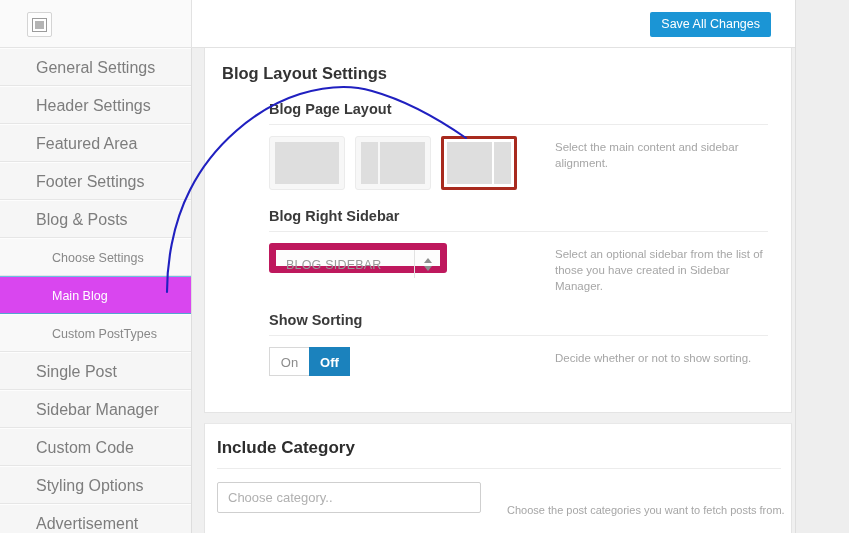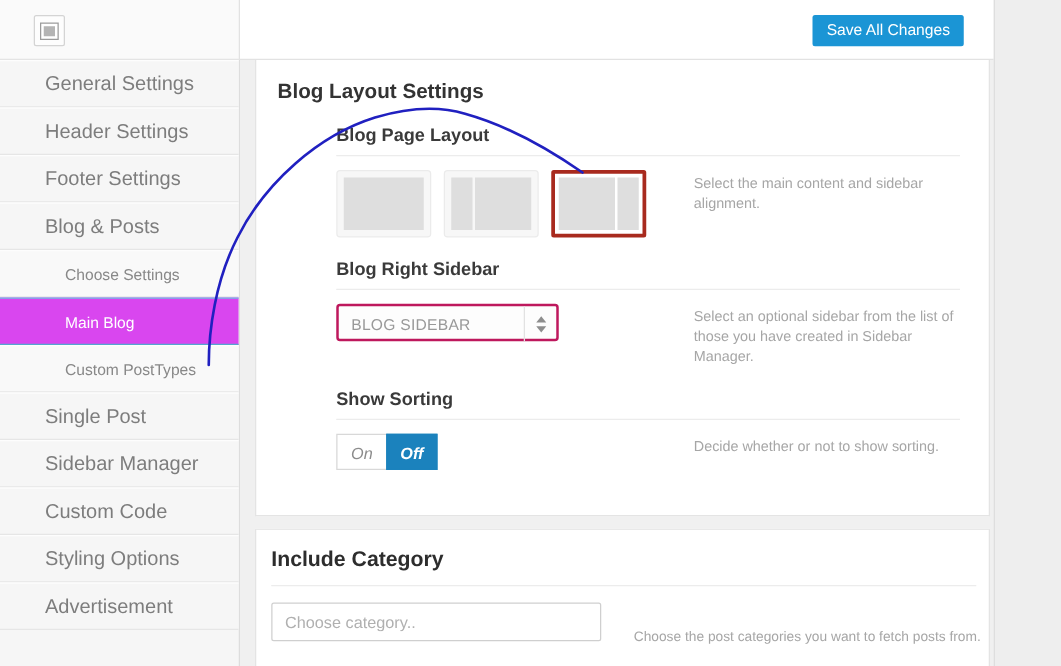--- a/index.html
+++ b/index.html
@@ -205,21 +205,21 @@
     border-radius: 2px;
     padding: 3px;
     background: #ffffff;
   }
   .thumb .blk { background: #dedede; height: 100%; }
 
   
   .sel-wrap {
     position: relative;
     width: 178px; height: 30px;
-    border: 2px solid #be185d;
+    border: 7px solid #be185d;
     border-radius: 3px;
     background: #fdfdfd;
     cursor: pointer;
   }
   .sel-wrap .val {
     position: absolute; left: 10px; top: 0;
     line-height: 30px;
     font-size: 12.5px;
     color: #999999;
     letter-spacing: .2px;
@@ -234,21 +234,21 @@
   }
   .ar-up, .ar-dn {
     width: 0; height: 0;
     border-left: 4px solid transparent;
     border-right: 4px solid transparent;
   }
   .ar-up { border-bottom: 5px solid #8e8e8e; }
   .ar-dn { border-top: 5px solid #8e8e8e; }
 
   
-  .toggle { display: flex; font-style: italic; }
+  .toggle { display: flex; }
   .toggle .opt {
     width: 41px; height: 29px;
     line-height: 29px;
     text-align: center;
     font-size: 13px;
     color: #8c8c8c;
     background: #ffffff;
     border: 1px solid #d8d8d8;
     cursor: pointer;
   }
@@ -337,20 +337,23 @@
   <div class="save-icon-box">
     <span class="floppy"></span>
   </div>
 
   <div class="sidebar">
     <div class="side-item">
       <span>General Settings</span>
     </div>
     <div class="side-item">
       <span>Header Settings</span>
+    </div>
+    <div class="side-item">
+      <span>Featured Area</span>
     </div>
     <div class="side-item">
       <span>Footer Settings</span>
     </div>
     <div class="side-item">
       <span>Blog &amp; Posts</span>
     </div>
     <div class="side-item sub">
       <span>Choose Settings</span>
     </div>

